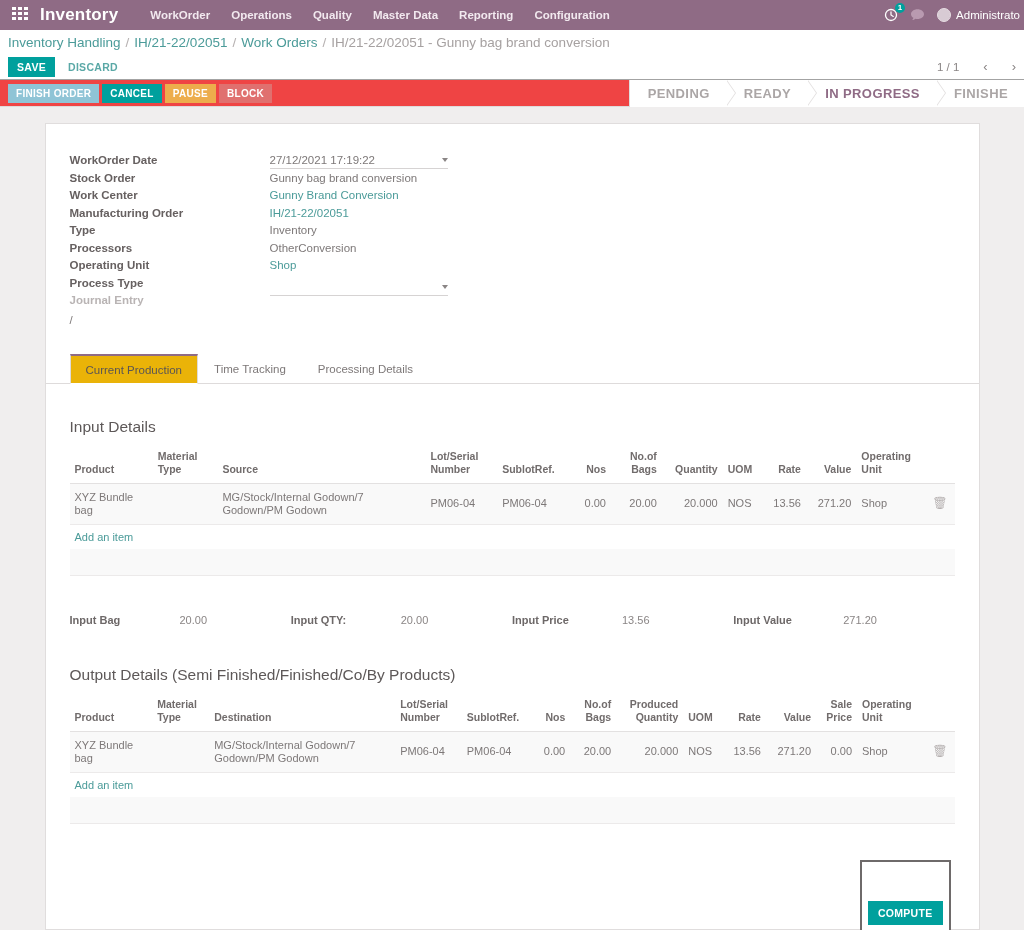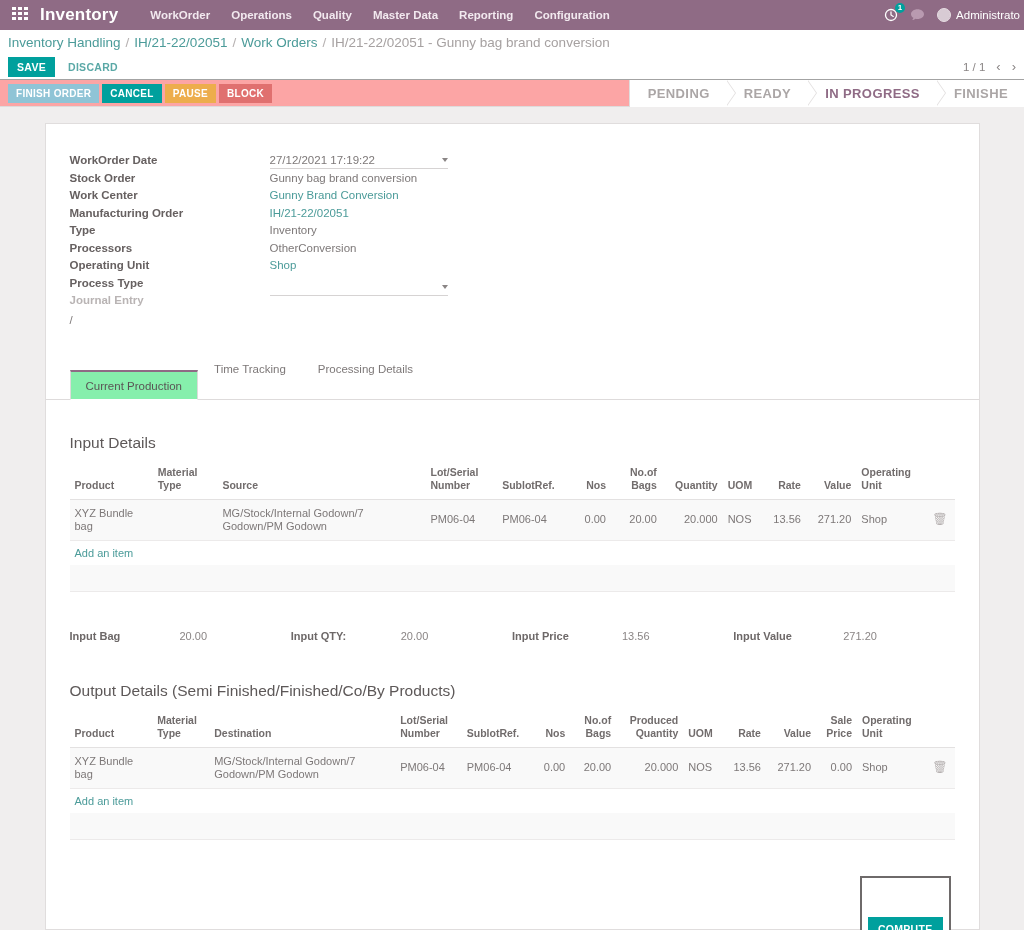--- a/index.html
+++ b/index.html
@@ -122,29 +122,29 @@
     font-weight: bold;
     margin-left: 13px;
     cursor: pointer;
     letter-spacing: .3px;
   }
   .pager {
     position: absolute;
     right: 8px;
     display: flex;
     align-items: center;
-    gap: 11px;
+    gap: 24px;
     font-size: 11.5px;
     color: #8a8585;
   }
   .pager .arrow { cursor: pointer; color: #8a8585; font-size: 13px; }
 
   
   .status-bar {
-    background: #fca5a5;
+    background: #ef4444;
     height: 27px;
     display: flex;
     align-items: center;
     padding: 0 8px;
     position: relative;
     border-bottom: 1px solid #dedbdb;
   }
   .sb-btn {
     font-size: 10px;
     font-weight: bold;
@@ -272,25 +272,24 @@
     font-size: 11.5px;
     color: #7d7878;
     padding: 8px 15px 7px 15px;
     cursor: pointer;
     border: 1px solid transparent;
     margin-bottom: -1px;
     white-space: nowrap;
   }
   .tab.active {
     color: #5a5555;
-    background: #86efac;
+    background: #eab308;
     border: 1px solid #dedbdb;
     border-bottom: 1px solid #ffffff;
     border-top: 2px solid #8f6b85;
-    margin-top: 16px;
   }
 
   
   .section-title {
     font-size: 15.5px;
     color: #5d5858;
     margin: 34px 0 14px 0;
     font-weight: normal;
   }
   table.grid {

